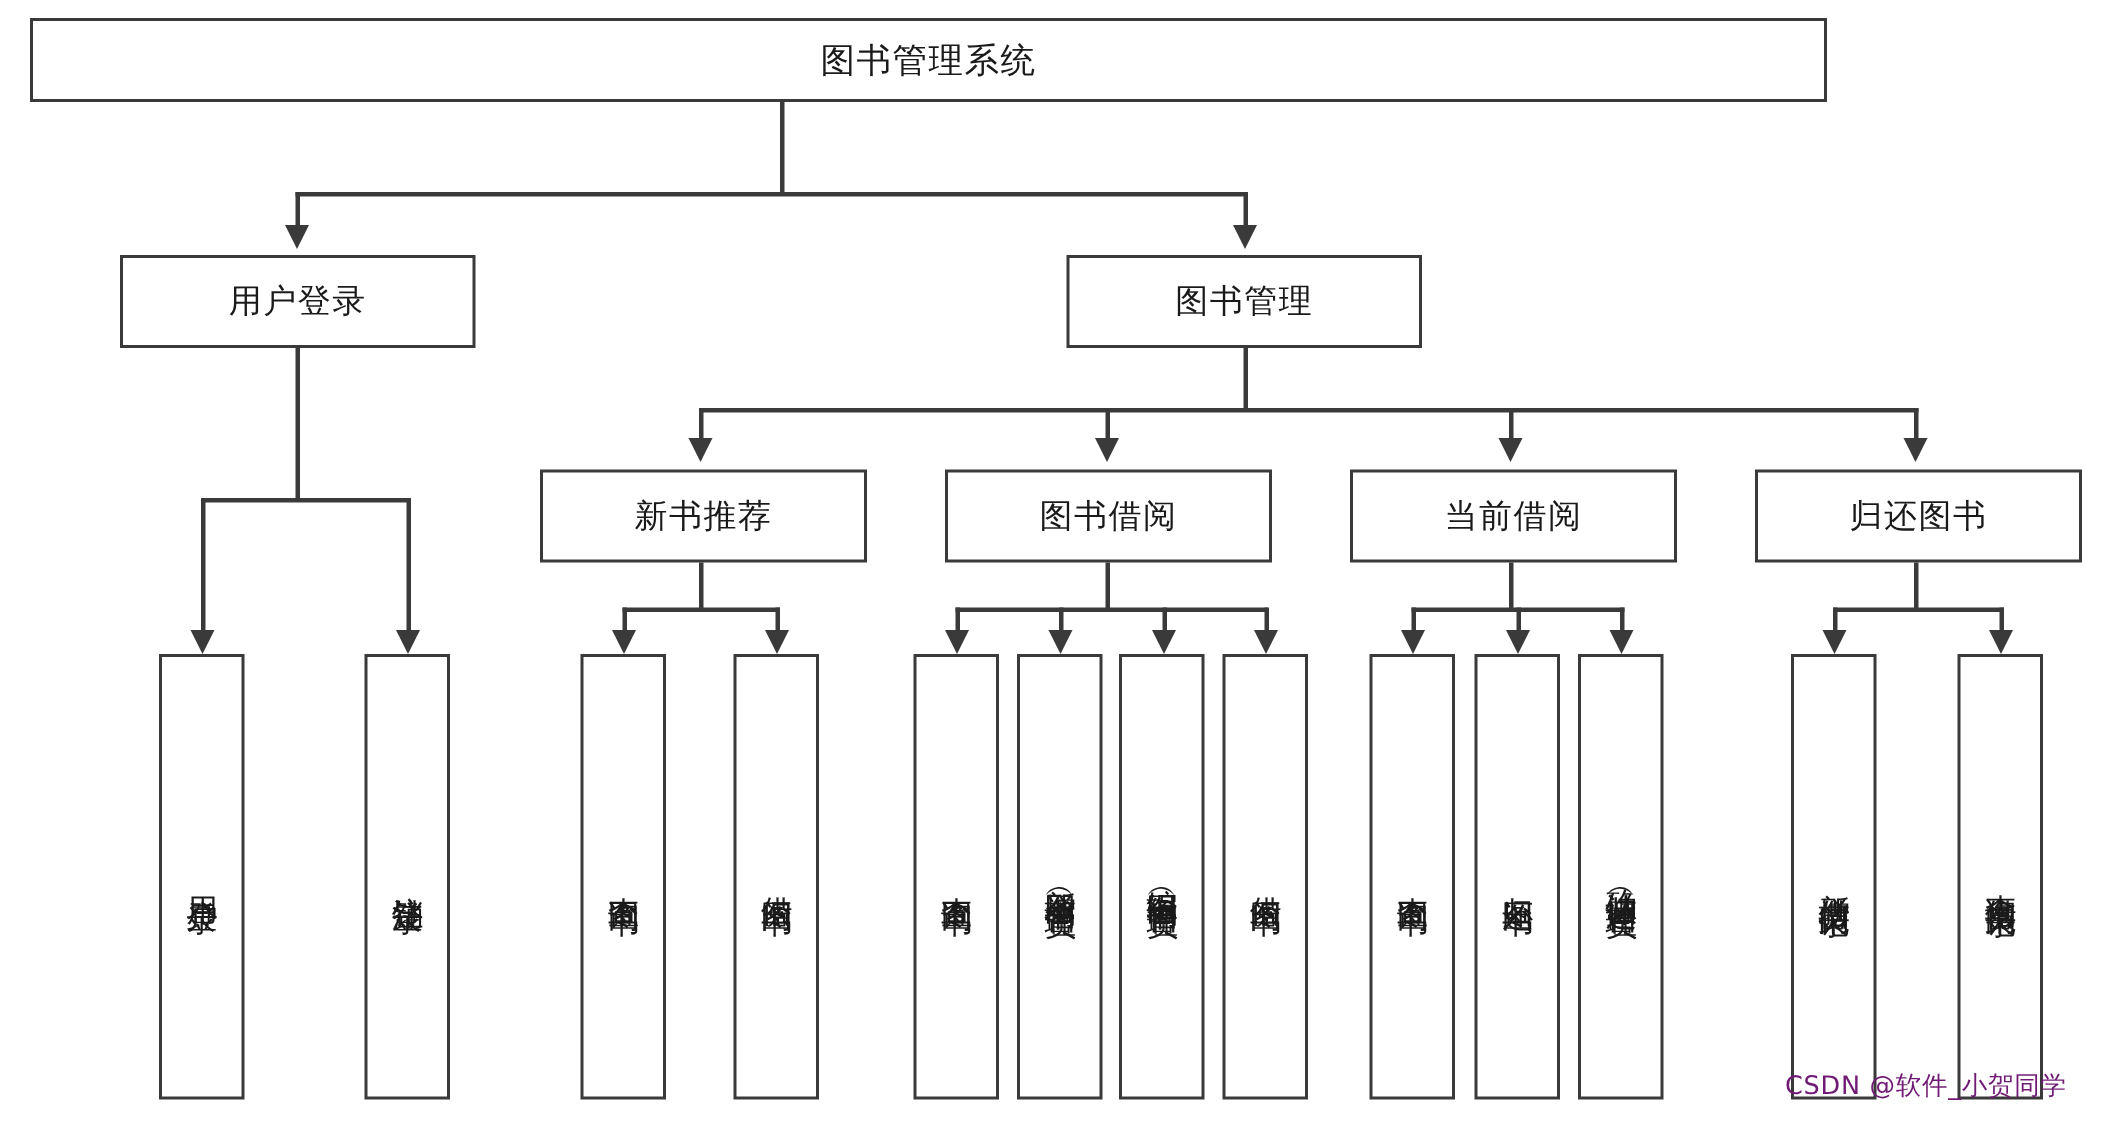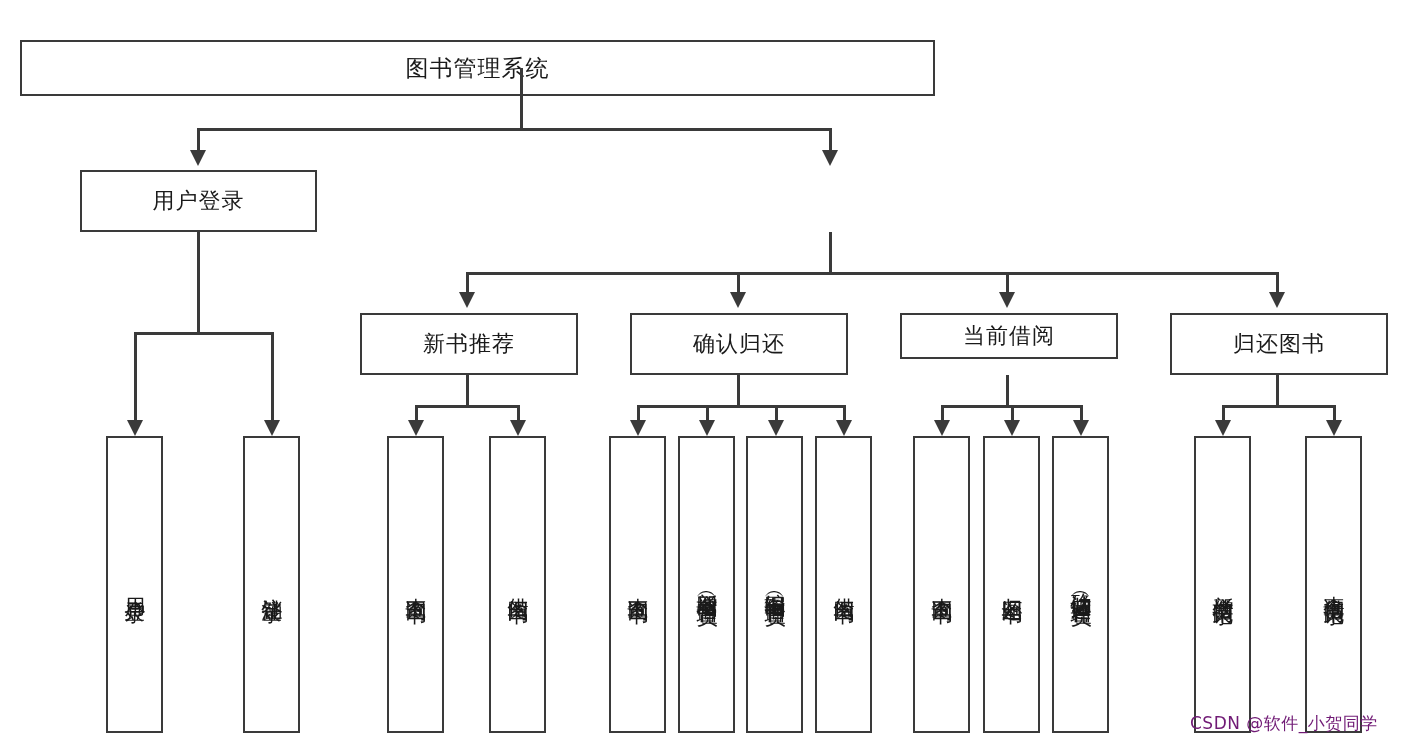--- a/index.html
+++ b/index.html
@@ -69,35 +69,38 @@
     letter-spacing: 0.5px;
     white-space: nowrap;
     pointer-events: none;
   }
 </style>
 </head>
 <body>
 
 <div id="canvas">
 
-  <div class="node h root" style="left:20px; top:12px; width:915px; height:56px;margin-top:28px;">
+  <div class="node h root" style="left:20px; top:12px; width:1198px; height:56px;">
     <span>图书管理系统</span>
   </div>
 
   <div class="conn vline" style="left:520px; top:68px; height:62px;"></div>
 
   <div class="conn hline" style="left:197px; top:128px; width:635px;"></div>
 
   <div class="conn vline" style="left:197px; top:128px; height:22px;"></div>
   <div class="arrow" style="left:190px; top:150px;"></div>
   <div class="conn vline" style="left:829px; top:128px; height:22px;"></div>
   <div class="arrow" style="left:822px; top:150px;"></div>
 
   <div class="node h" style="left:80px; top:170px; width:237px; height:62px;">
     <span>用户登录</span>
+  </div>
+  <div class="node h" style="left:711px; top:170px; width:237px; height:62px;">
+    <span>图书管理</span>
   </div>
 
   <div class="conn vline" style="left:197px; top:232px; height:102px;"></div>
   <div class="conn hline" style="left:134px; top:332px; width:140px;"></div>
   <div class="conn vline" style="left:134px; top:332px; height:88px;"></div>
   <div class="arrow" style="left:127px; top:420px;"></div>
   <div class="conn vline" style="left:271px; top:332px; height:88px;"></div>
   <div class="arrow" style="left:264px; top:420px;"></div>
 
   <div class="conn vline" style="left:829px; top:232px; height:42px;"></div>
@@ -108,23 +111,23 @@
   <div class="arrow" style="left:730px; top:292px;"></div>
   <div class="conn vline" style="left:1006px; top:272px; height:20px;"></div>
   <div class="arrow" style="left:999px; top:292px;"></div>
   <div class="conn vline" style="left:1276px; top:272px; height:20px;"></div>
   <div class="arrow" style="left:1269px; top:292px;"></div>
 
   <div class="node h" style="left:360px; top:313px; width:218px; height:62px;">
     <span>新书推荐</span>
   </div>
   <div class="node h" style="left:630px; top:313px; width:218px; height:62px;">
-    <span>确认归还</span>
-  </div>
-  <div class="node h" style="left:900px; top:313px; width:218px; height:46px;">
+    <span>图书借阅</span>
+  </div>
+  <div class="node h" style="left:900px; top:313px; width:218px; height:62px;">
     <span>当前借阅</span>
   </div>
   <div class="node h" style="left:1170px; top:313px; width:218px; height:62px;">
     <span>归还图书</span>
   </div>
 
   <div class="conn vline" style="left:466px; top:375px; height:32px;"></div>
   <div class="conn hline" style="left:415px; top:405px; width:105px;"></div>
   <div class="conn vline" style="left:415px; top:405px; height:16px;"></div>
   <div class="arrow" style="left:408px; top:420px;"></div>

